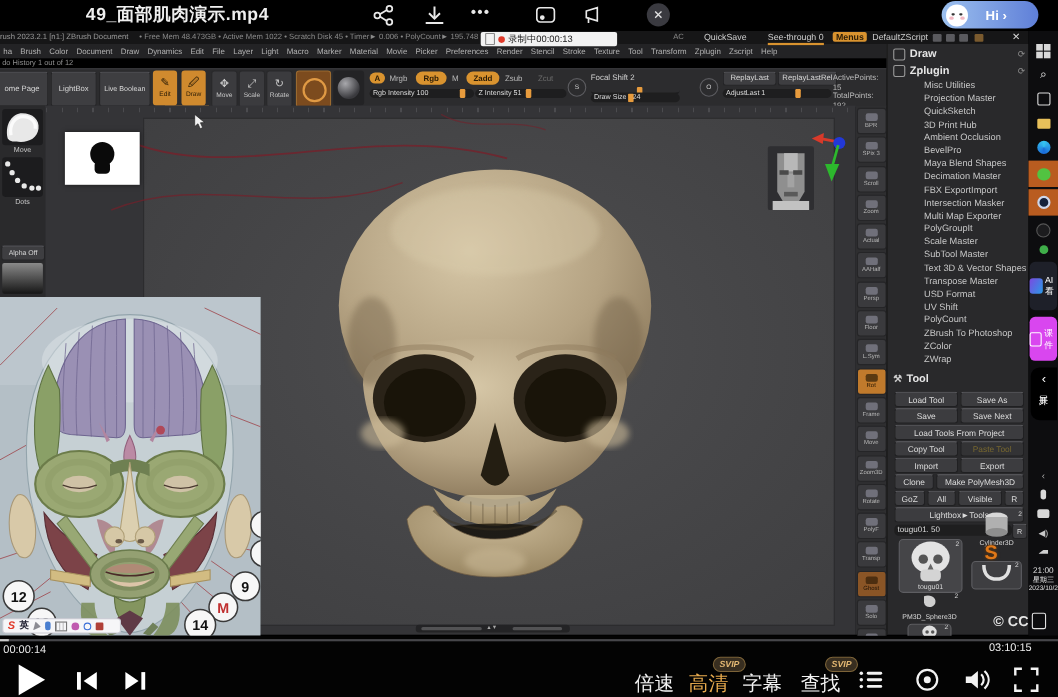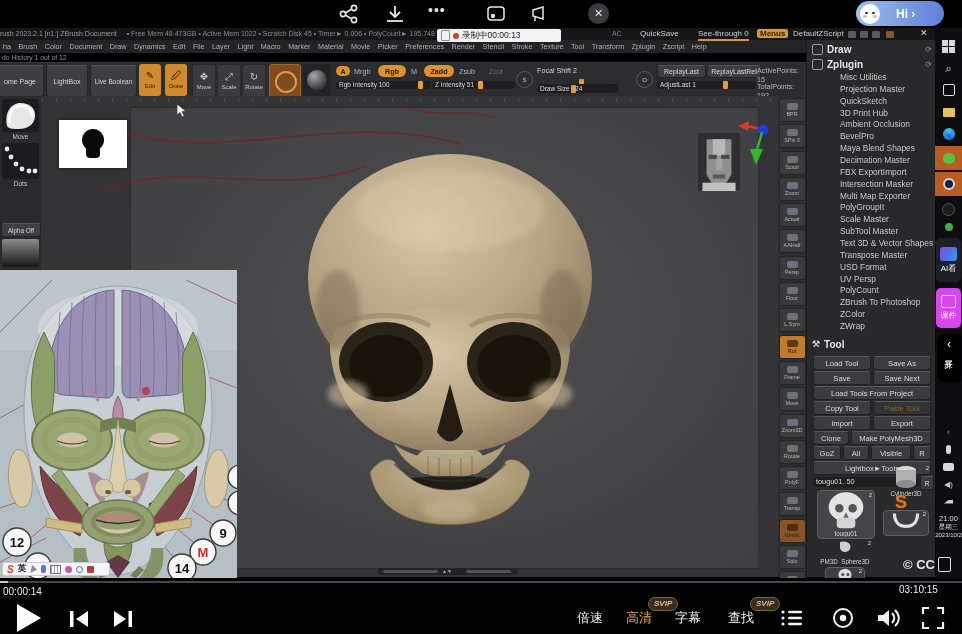--- a/index.html
+++ b/index.html
@@ -53,26 +53,26 @@
   .plist{position:absolute;left:0;top:32px;width:129px;}
   .plist-item{height:11.86px;line-height:11.86px;padding-left:33px;font-size:8.4px;color:#c8c8c8;white-space:nowrap;overflow:hidden;}
   .tool-btn{position:absolute;height:12px;background:#3c3c3f;border:1px solid #202022;border-top-color:#58585c;border-radius:3px;color:#dcdcdc;font-size:7.6px;display:flex;align-items:center;justify-content:center;overflow:hidden;white-space:nowrap;}
   .tool-btn.dim{color:#77672f;background:#333335;}
   .thumb{position:absolute;background:#454548;border:1px solid #5e5e62;border-radius:4px;overflow:hidden;}
   .badge2{position:absolute;font-size:6px;color:#ddd;}
   .thumb-lab{position:absolute;font-size:6.3px;color:#d8d8d8;text-align:center;white-space:nowrap;overflow:hidden;}
   
   .taskbar{position:absolute;left:935px;top:28px;width:27px;height:550px;background:#0d0d0f;z-index:30;}
   .tb-slot{position:absolute;left:0;width:27px;display:flex;align-items:center;justify-content:center;}
-  .tb-badge{position:absolute;left:1px;width:25px;background:#1e2029;border-radius:5px;display:flex;flex-direction:column;align-items:center;justify-content:center;gap:2px;color:#fff;font-size:7px;}
+  .tb-badge{position:absolute;left:1px;width:25px;background:#1e2029;border-radius:5px;display:flex;flex-direction:row;align-items:center;justify-content:center;gap:2px;color:#fff;font-size:7px;}
   
   .botbar{position:absolute;left:0;top:578px;width:962px;height:56px;background:#030303;z-index:40;}
   .seek{position:absolute;left:0;top:3px;width:962px;height:2px;background:#46464a;}
   .seek .played{position:absolute;left:0;top:0;height:2px;width:8px;background:#c9c9c9;}
-  .ctl-lab{position:absolute;top:31px;font-size:13px;color:#f2f2f2;}
+  .ctl-lab{position:absolute;top:31px;font-size:18px;color:#f2f2f2;}
   .svip{position:absolute;top:19px;height:12px;padding:0 5px;background:#382e20;border:1px solid #7c6338;border-radius:7px;color:#e3b873;font-size:8px;font-weight:bold;line-height:11px;font-style:italic;}
   
   .rec-box{position:absolute;left:437px;top:29px;width:124px;height:13px;background:#f2f2f2;border-radius:2px;display:flex;align-items:center;gap:3px;padding-left:4px;box-sizing:border-box;z-index:45;}
   .rec-dot{width:6px;height:6px;border-radius:50%;background:#e03a2a;flex:0 0 auto;}
   .rec-txt{font-size:8.5px;color:#1a1a1a;white-space:nowrap;}
   .ime{position:absolute;left:2px;top:562px;width:108px;height:14px;background:#f6f6f8;border:1px solid #c9c9d2;border-radius:3px;display:flex;align-items:center;gap:4px;padding:0 4px;box-sizing:border-box;z-index:36;}
   .wm{position:absolute;left:903px;top:557px;color:rgba(255,255,255,.88);font-size:13px;font-weight:bold;display:flex;align-items:center;gap:3px;z-index:38;}
   .wm .gbox{width:11px;height:13px;border:1.5px solid rgba(255,255,255,.88);border-radius:2px;}
 </style>
 </head>
@@ -416,21 +416,21 @@
         <div class="plist-item">Decimation Master</div>
         <div class="plist-item">FBX ExportImport</div>
         <div class="plist-item">Intersection Masker</div>
         <div class="plist-item">Multi Map Exporter</div>
         <div class="plist-item">PolyGroupIt</div>
         <div class="plist-item">Scale Master</div>
         <div class="plist-item">SubTool Master</div>
         <div class="plist-item">Text 3D &amp; Vector Shapes</div>
         <div class="plist-item">Transpose Master</div>
         <div class="plist-item">USD Format</div>
-        <div class="plist-item">UV Persp</div>
+        <div class="plist-item">UV Shift</div>
         <div class="plist-item">PolyCount</div>
         <div class="plist-item">ZBrush To Photoshop</div>
         <div class="plist-item">ZColor</div>
         <div class="plist-item">ZWrap</div>
       </div>
     <div class="phead" style="top:297px;">
       <span style="font-size:9px;color:#cfcfcf;">⚒</span>
       <span>Tool</span>
     </div>
 
@@ -694,20 +694,21 @@
       <div style="font-size:6px;">2023/10/2</div>
     </div>
   </div>
 
   <div class="wm">
     <span>© CC</span>
       <span class="gbox"></span>
   </div>
 
   <div class="topbar">
+    <div class="vtitle">49_面部肌肉演示.mp4</div>
     <svg class="tico" style="left:338px;" viewBox="0 0 22 20">
       <g stroke="#e8e8e8" stroke-width="1.6" fill="none">
           <circle cx="5" cy="10" r="2.6"></circle>
           <circle cx="16" cy="4" r="2.6"></circle>
           <circle cx="16" cy="16" r="2.6"></circle>
           <line x1="7.3" y1="9" x2="13.7" y2="5"></line>
           <line x1="7.3" y1="11" x2="13.7" y2="15"></line>
         </g>
     </svg>
     <svg class="tico" style="left:384px;" viewBox="0 0 22 20">

